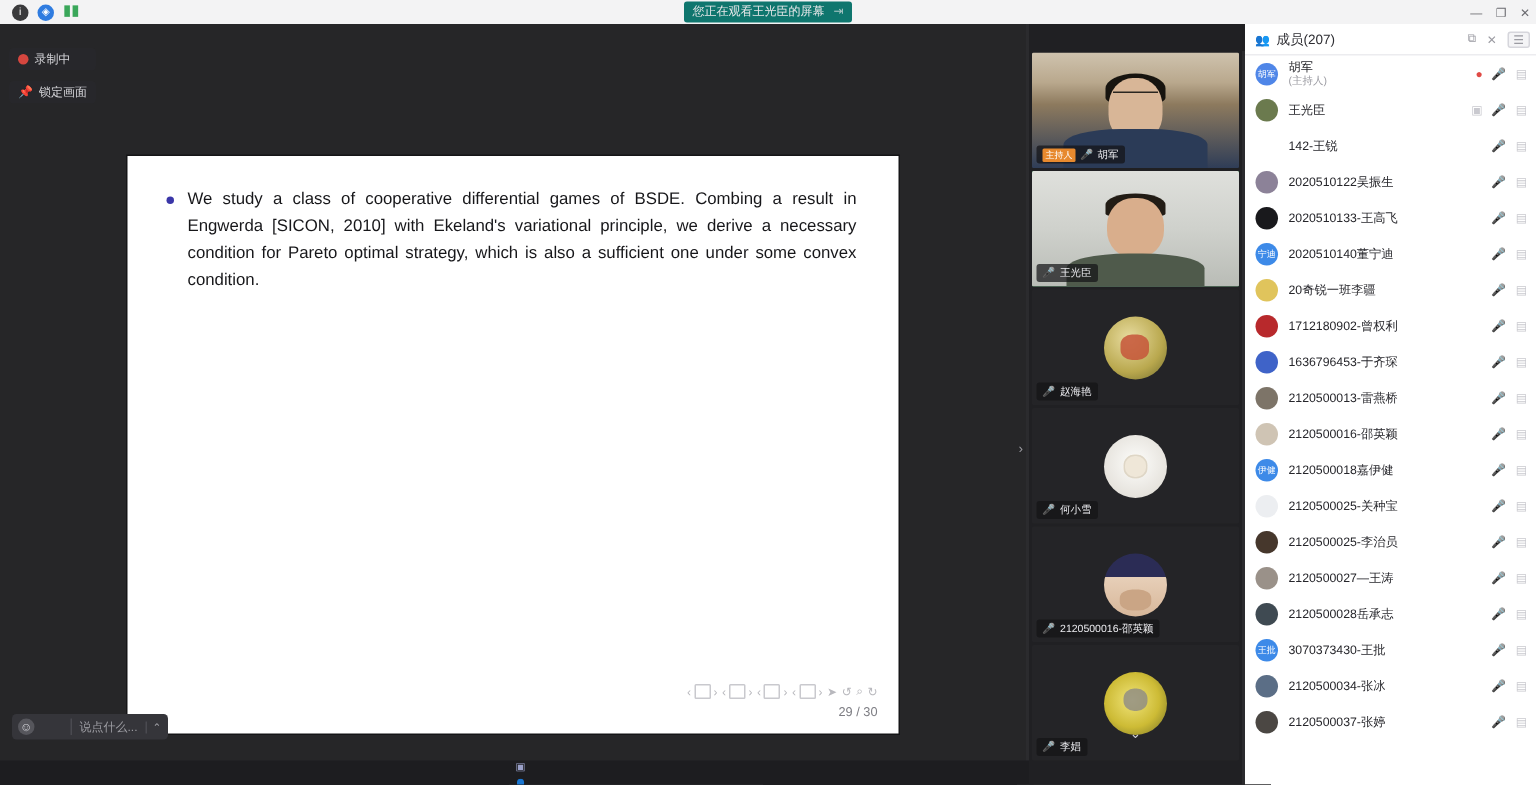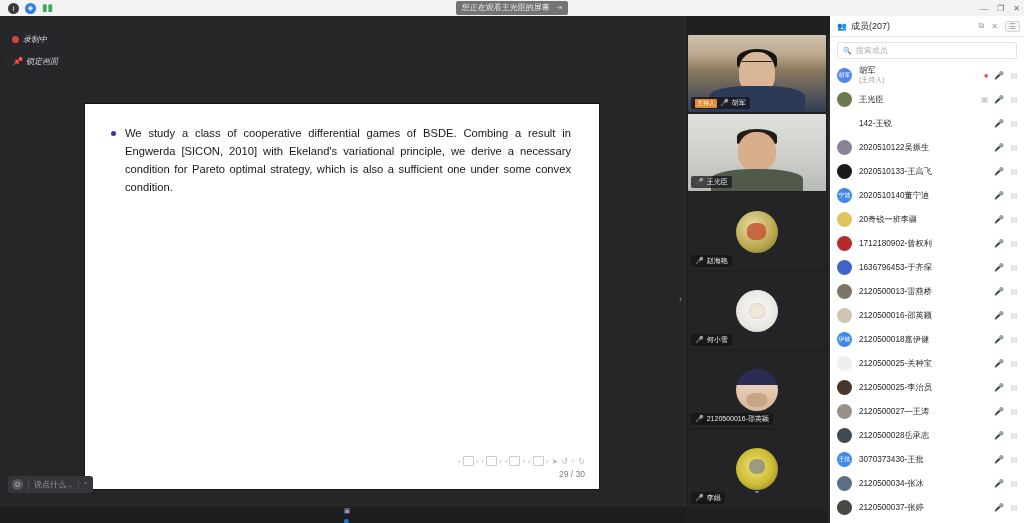--- a/index.html
+++ b/index.html
@@ -15,33 +15,33 @@
   .winbar{position:absolute;left:0;top:0;width:1024px;height:16px;background:#f3f3f4;
           display:flex;align-items:center;}
   .winbar-left{display:flex;align-items:center;gap:6px;padding-left:8px;}
   .wi{width:11px;height:11px;border-radius:50%;display:flex;align-items:center;
       justify-content:center;font-size:7px;color:#fff;}
   .wi.info{background:#3a3a3c;}
   .wi.shield{background:#2f7ce0;}
   .wi.signal{background:transparent;color:#3aa75a;font-size:10px;line-height:10px;}
   .winbar-center{position:absolute;left:0;right:0;display:flex;justify-content:center;
                  pointer-events:none;}
-  .share-pill{background:#737373;color:#e8e8ea;font-size:8px;line-height:12px;
+  .share-pill{background:#0f766e;color:#e8e8ea;font-size:8px;line-height:12px;
               border-radius:2px;padding:1px 6px;display:flex;align-items:center;gap:6px;
               pointer-events:auto;}
   .share-pill .mini{opacity:.7;font-size:8px;}
   .winbar-right{position:absolute;right:4px;display:flex;gap:9px;align-items:center;
                 color:#6b6b70;font-size:8px;}
   .winbar-right span{cursor:default;}
 
   
   .stage{position:absolute;left:0;top:16px;width:684px;height:507px;background:#262628;}
   .stage-badges{position:absolute;left:6px;top:16px;display:flex;flex-direction:column;gap:7px;}
   .badge{display:flex;align-items:center;gap:4px;background:rgba(40,40,44,.85);
-         border-radius:3px;padding:2px 6px;font-size:8px;color:#d6d6da;font-style:italic;}
+         border-radius:3px;padding:2px 6px;font-size:8px;color:#d6d6da;}
   .rec-dot{width:7px;height:7px;border-radius:50%;background:#d5463f;display:inline-block;}
   .pin-ic{font-size:8px;color:#cfcfd4;}
 
   
   .slide{position:absolute;left:85px;top:88px;width:514px;height:385px;background:#fff;
          box-shadow:0 0 0 1px #151517;}
   .slide-title-bar{height:45px;background:#3730c4;display:flex;align-items:center;}
   .slide-title{color:#fff;font-size:15px;padding-left:58px;letter-spacing:.2px;}
   .slide-body{padding:20px 28px 0 26px;}
   .bullet-row{display:flex;gap:9px;margin-bottom:28px;}
@@ -56,21 +56,21 @@
   .pgnum{font-size:8.5px;color:#7d7d83;margin-top:3px;}
 
   
   .stage-arrow{position:absolute;right:2px;top:278px;color:#9a9aa0;font-size:9px;}
 
   
   .chatbar{position:absolute;left:8px;bottom:30px;display:flex;align-items:center;
            background:#35353a;border-radius:3px;height:17px;padding:0 4px;gap:5px;}
   .chatbar .emo{width:11px;height:11px;border-radius:50%;background:#56565c;color:#d9d9de;
                 font-size:8px;display:flex;align-items:center;justify-content:center;}
-  .chatbar .ph{font-size:8px;color:#9d9da3;border-left:1px solid #4a4a50;padding-left:5px;}
+  .chatbar .ph{font-size:8px;color:#9d9da3;border-left:1px solid #4a4a50;padding-left:5px;margin-left:19px;}
   .chatbar .cv{font-size:7px;color:#9d9da3;border-left:1px solid #4a4a50;padding-left:4px;}
 
   
   .taskbar{position:absolute;left:0;bottom:0;width:684px;height:16px;background:#1d1d20;
            display:flex;align-items:center;gap:4px;padding-left:5px;flex-direction:column;}
   .task-ic{font-size:7px;color:#9aa0c8;}
   .task-tx{font-size:8px;color:#d3d3d8;}
 
   
   .strip{position:absolute;left:686px;top:16px;width:142px;height:507px;background:#202023;
@@ -305,26 +305,20 @@
   </div>
 
   <div class="panel">
     <div class="panel-head">
       <span class="pic">👥</span>
       <span class="panel-title">成员(207)</span>
       <span class="tool">⧉</span>
       <span class="tool">✕</span>
       <span class="tool box">☰</span>
     </div>
-    <div class="searchwrap">
-      <div class="search">
-        <span class="si">🔍</span>
-        <span class="sp">搜索成员</span>
-      </div>
-    </div>
     <div class="plist" id="plist">
         <div class="prow">
           <div class="pav" style="background: rgb(79, 134, 232);">
             <span class="ini">胡军</span>
           </div>
           <div class="pinfo">
             <div class="pname">胡军</div>
             <div class="psub">(主持人)</div>
           </div>
           <div class="pacts">

